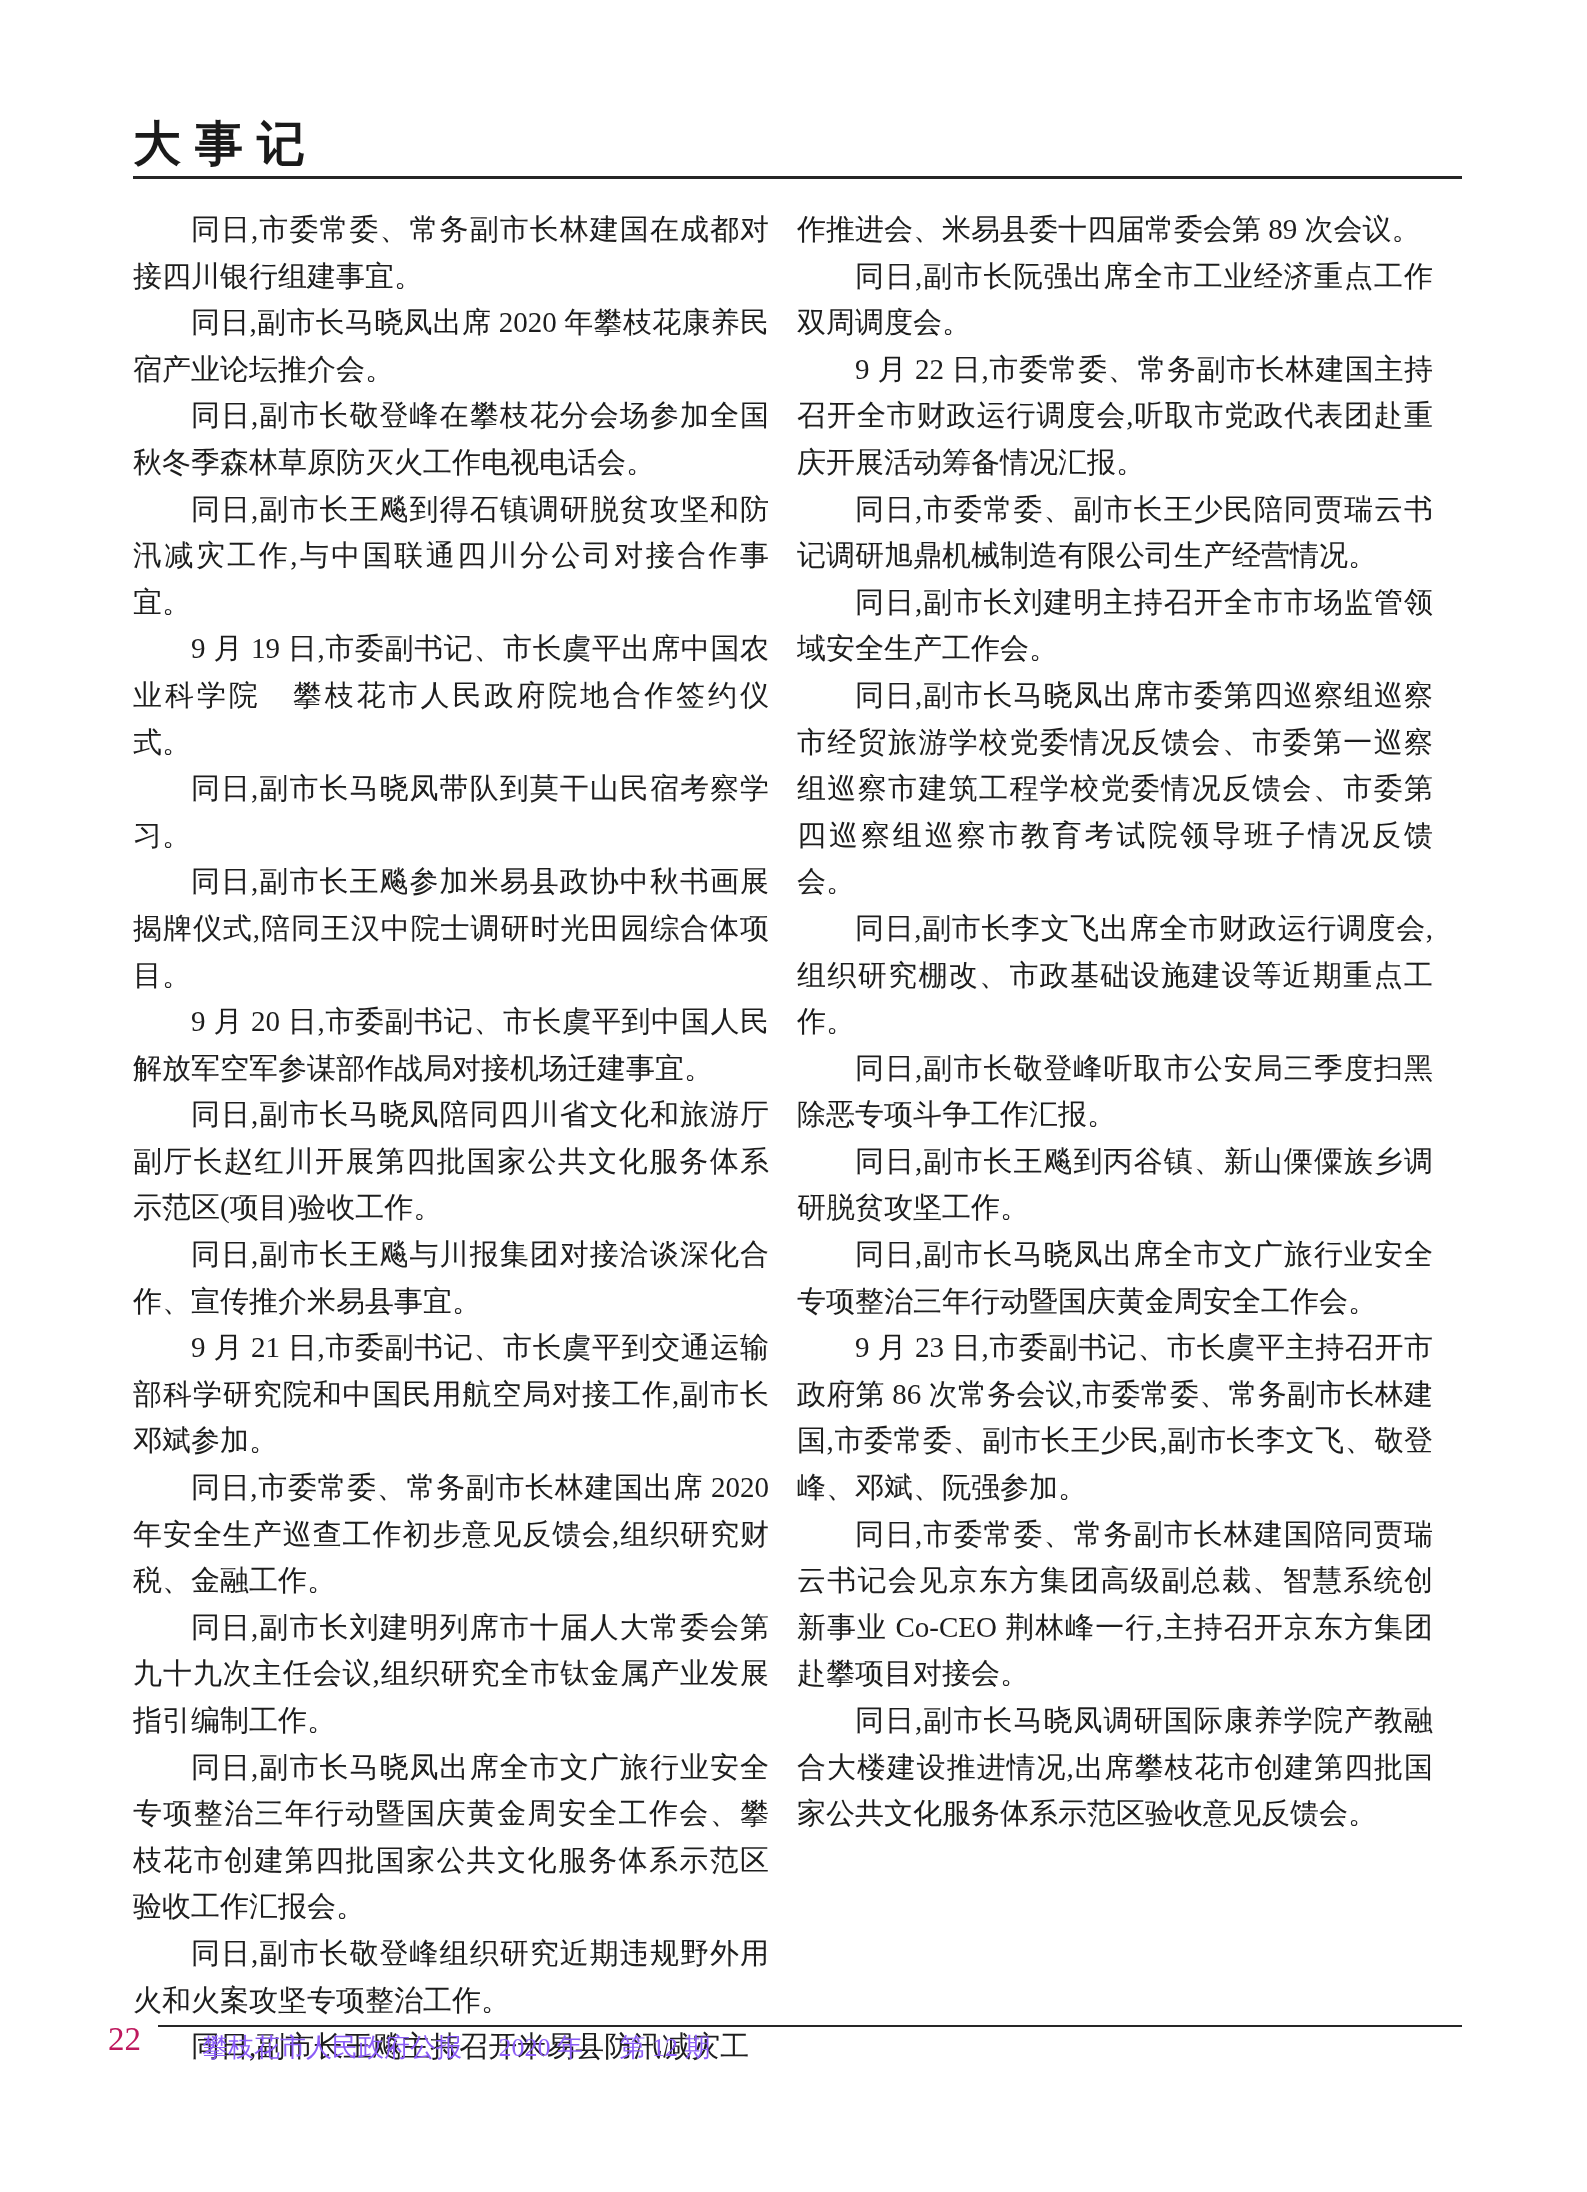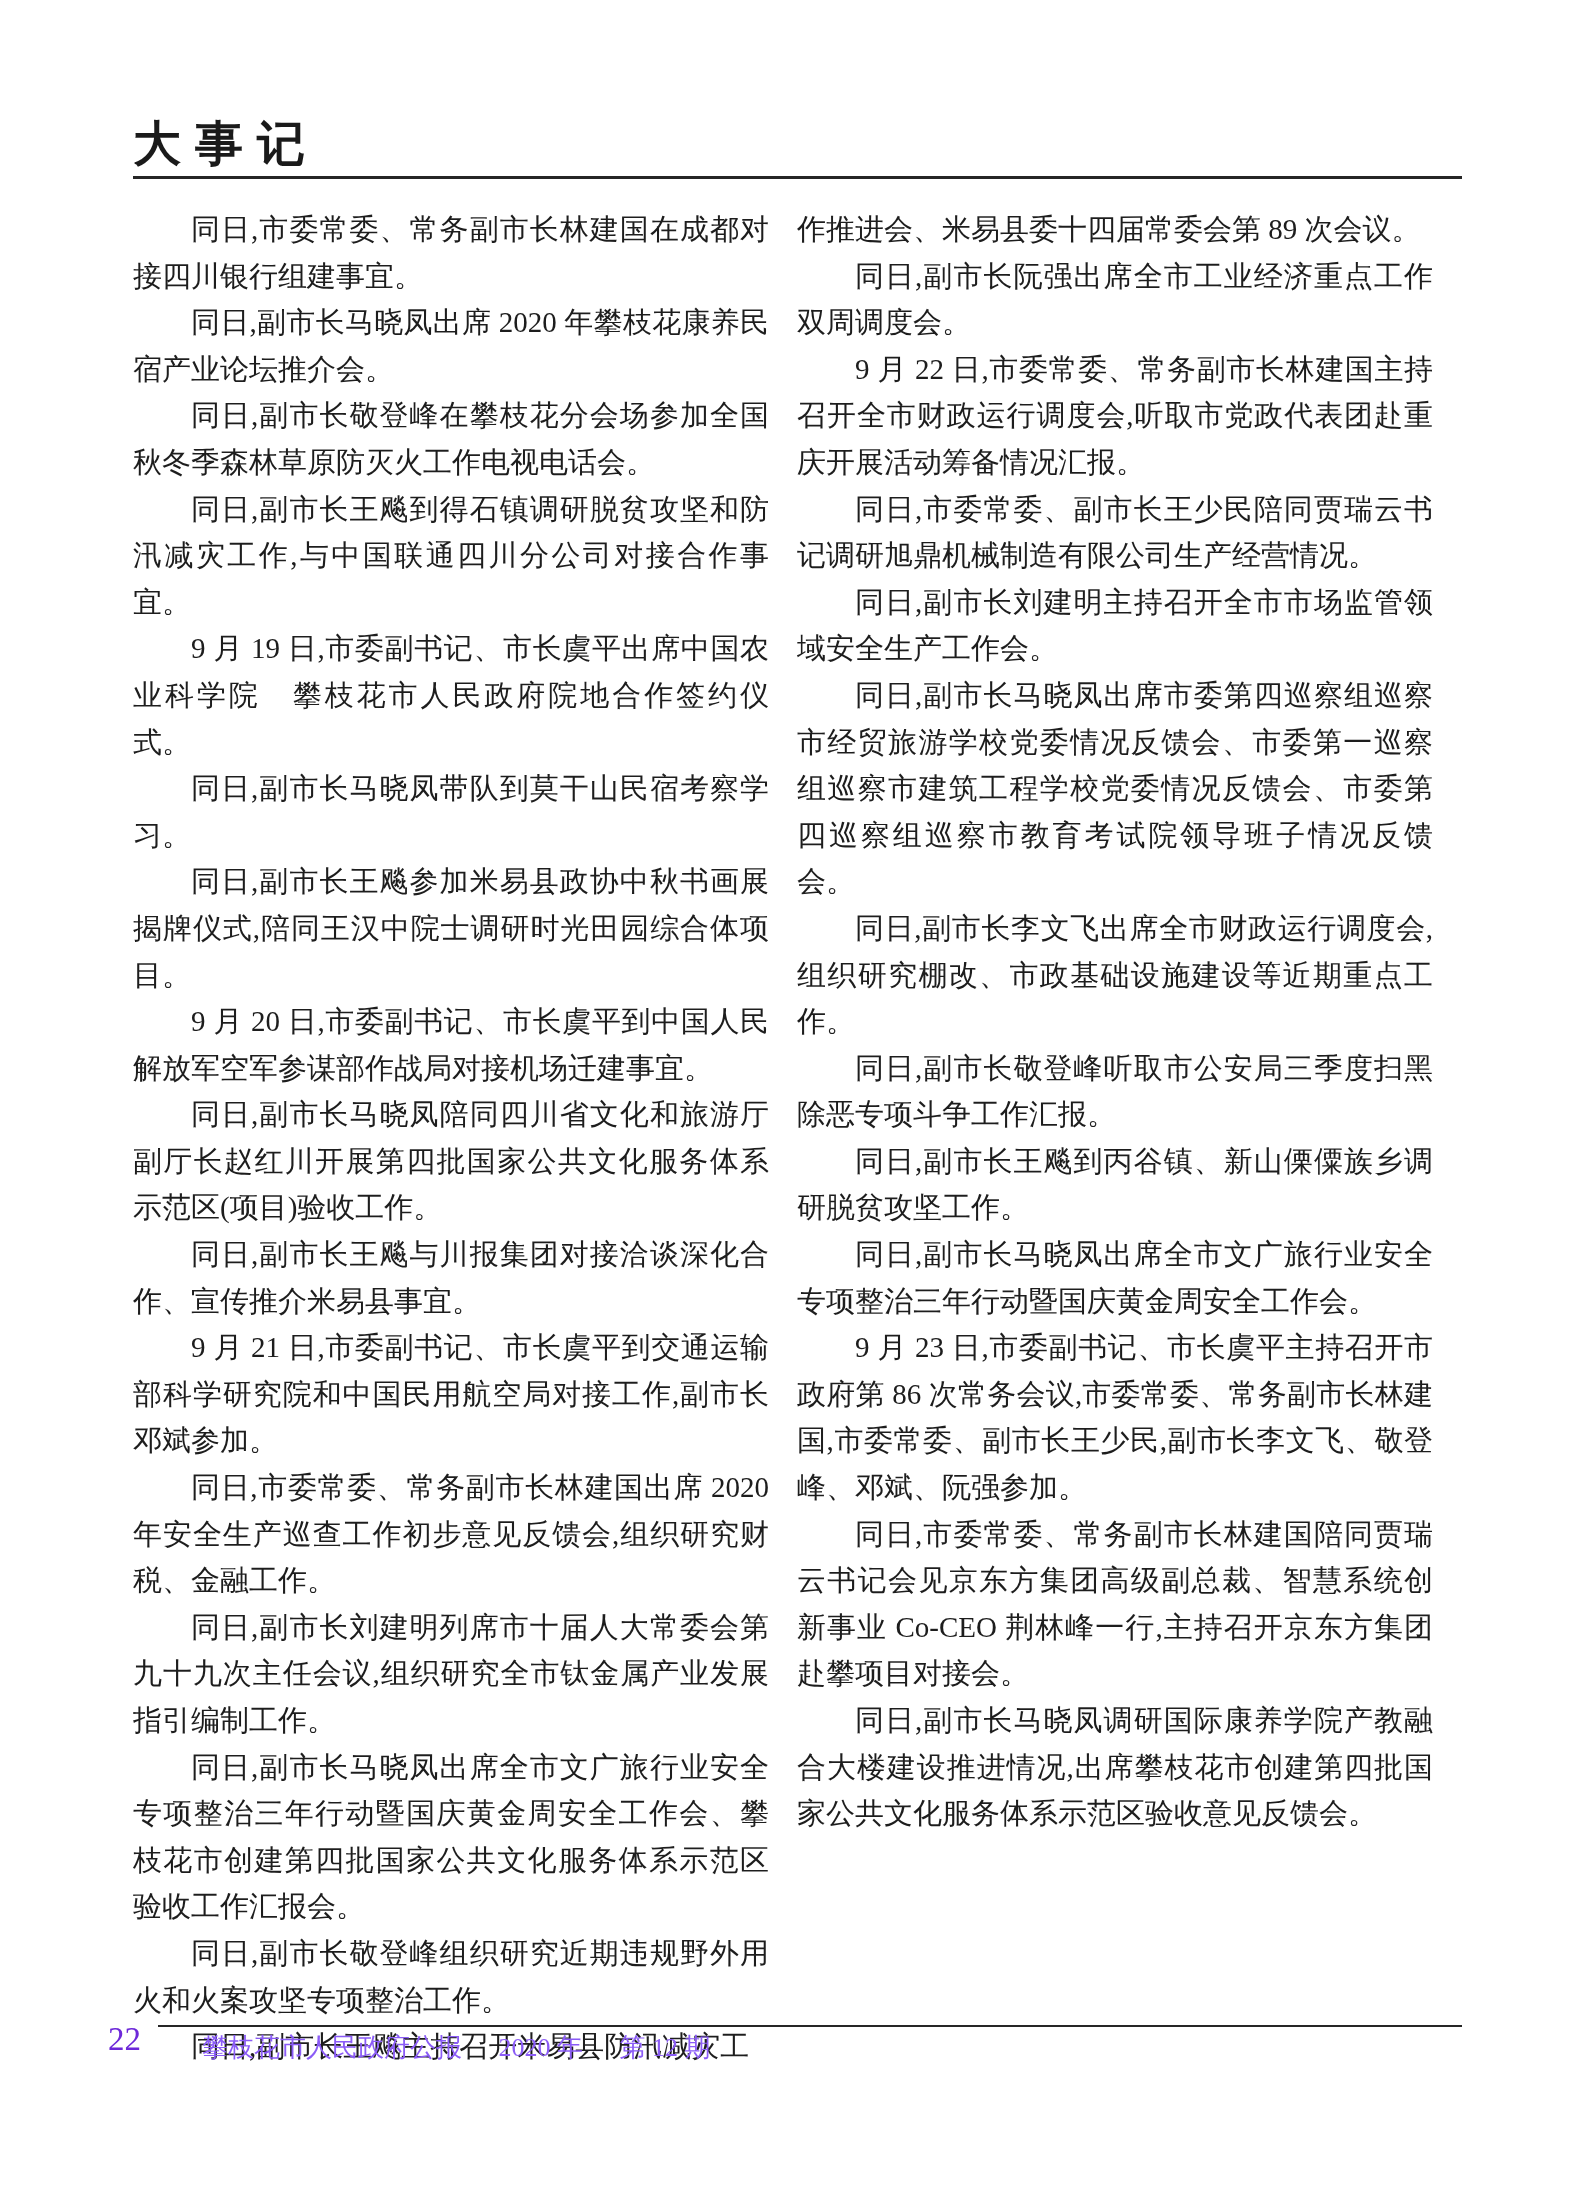--- a/index.html
+++ b/index.html
@@ -62,21 +62,21 @@
   }
   .column p.no-indent {
     text-indent: 0;
   }
   .page-footer .page-num {
     position: absolute;
     left: 108px;
     top: 2021px;
     font-size: 33px;
     line-height: 36px;
-    color: #6d28d9;
+    color: #be185d;
   }
   .footer-rule {
     position: absolute;
     left: 158px;
     top: 2025px;
     width: 1304px;
     height: 2px;
     background: #262626;
   }
   .footer-text {

